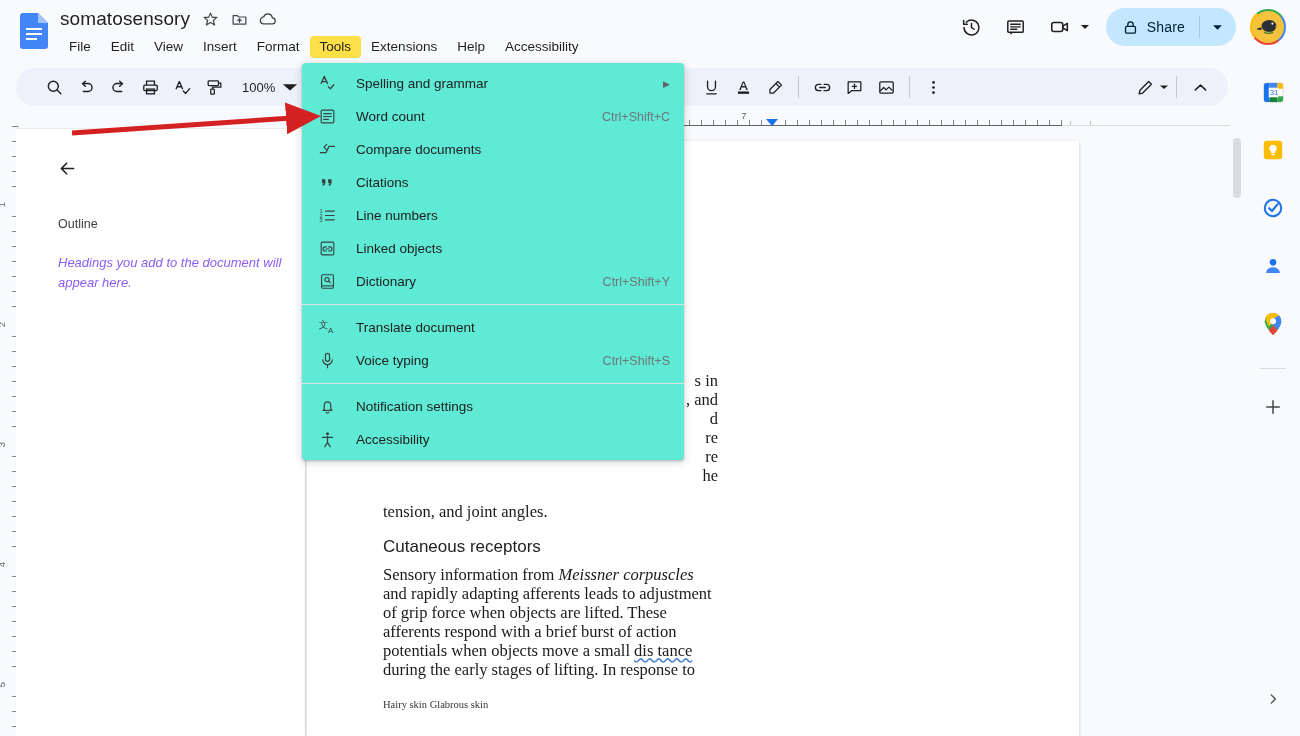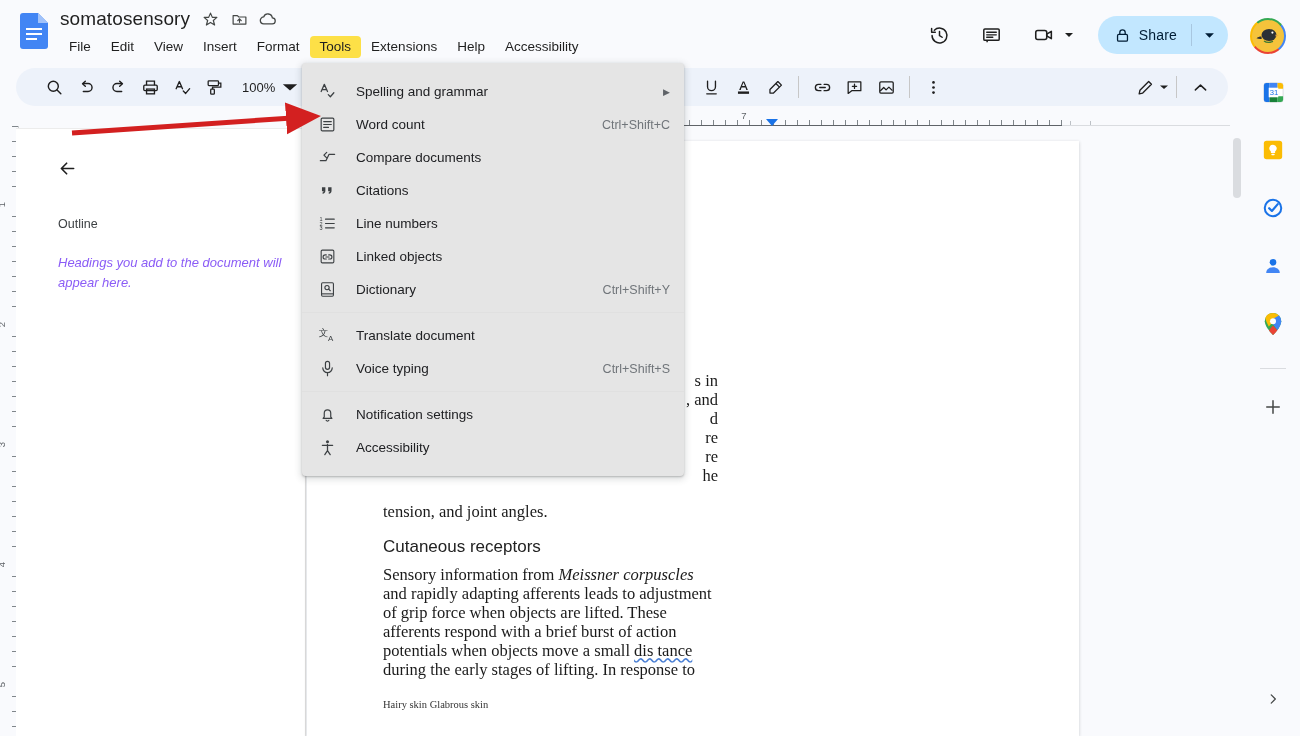--- a/index.html
+++ b/index.html
@@ -14,21 +14,21 @@
   
   .header { position: absolute; left: 0; top: 0; width: 1300px; height: 64px; background: #f9fafd; }
   .docs-logo { position: absolute; left: 20px; top: 13px; width: 28px; height: 36px; }
   .title-row { position: absolute; left: 60px; top: 8px; display: flex; align-items: center; gap: 11px; }
   .doc-title { font-size: 19px; color: #1f1f1f; letter-spacing: .1px; }
   .hdr-ic { width: 18px; height: 18px; color: #444746; display:inline-flex; align-items:center; justify-content:center; cursor: pointer;}
   .menubar { position: absolute; left: 59px; top: 36px; display: flex; gap: 0px; }
   .menu-item { font-size: 13.5px; color: #1f1f1f; padding: 3px 10px; border-radius: 4px; cursor: pointer; line-height: 16px; }
   .menu-item.active { background: #fde047; }
 
-  .hdr-right { position: absolute; right: 14px; top: 16px; display: flex; align-items: flex-end; gap: 14px; }
+  .hdr-right { position: absolute; right: 14px; top: 8px; display: flex; align-items: center; gap: 6px; }
   .hdr-btn { width: 38px; height: 38px; border-radius: 50%; display: flex; align-items: center; justify-content: center; color: #1f1f1f; cursor: pointer; }
   .meet-group { display: flex; align-items: center; gap: 1px; padding-right: 4px; }
   .share-btn {
     display: flex; align-items: center; height: 38px; background: #c2e7ff;
     border-radius: 19px; padding: 0 6px 0 16px; cursor: pointer; margin-left: 6px;
   }
   .share-label { font-size: 14px; color: #001d35; margin-left: 8px; letter-spacing: .2px; }
   .share-div { width: 1px; height: 22px; background: #a8c7e0; margin: 0 4px 0 14px; }
   .share-caret { width: 26px; display: flex; align-items: center; justify-content: center; color: #001d35; }
   .avatar { width: 36px; height: 36px; border-radius: 50%; margin-left: 8px; position: relative; overflow: hidden; cursor: pointer;
@@ -77,22 +77,22 @@
   .doc-title-big { position: absolute; left: 76px; top: 80px; font-size: 28px; color: #111; font-family: "Liberation Sans", sans-serif; }
   .doc-body { position: absolute; left: 76px; top: 230px; width: 335px; font-family: "Liberation Serif", serif; font-size: 16.5px; line-height: 19px; color: #1a1a1a; }
   .doc-body p { margin-bottom: 7px; }
   .sec-head { font-family: Liberation Sans, sans-serif; font-size: 17px; color: #222; margin: 16px 0 9px; }
   .uline-sq { text-decoration: underline; text-decoration-style: wavy; text-decoration-color: #4a7fd4; }
   .caption { font-family: "Liberation Serif", serif; font-size: 10.5px; color: #333; margin-top: 16px; }
 
   
   .menu-pop {
     position: absolute; left: 302px; top: 63px; width: 382px;
-    background: #e5e5e5; border-radius: 4px; box-shadow: 0 2px 6px 2px rgba(60,64,67,.15), 0 1px 2px rgba(60,64,67,.3);
-    padding: 12px 0; z-index: 40;
+    background: #5eead4; border-radius: 4px; box-shadow: 0 2px 6px 2px rgba(60,64,67,.15), 0 1px 2px rgba(60,64,67,.3);
+    padding: 4px 0; z-index: 40;
   }
   .mrow { position: relative; display: flex; align-items: center; height: 33px; padding: 0 14px 0 14px; cursor: pointer; }
   .mic { width: 22px; height: 22px; display: flex; align-items: center; justify-content: center; color: #3c4043; flex: 0 0 22px; }
   .mlabel { font-size: 13.5px; color: #202124; margin-left: 18px; white-space: nowrap; }
   .maccel { margin-left: auto; font-size: 12.5px; color: #70757a; padding-left: 18px; white-space: nowrap; }
   .msub { margin-left: auto; color: #5f6368; font-size: 9px; }
   .mdiv { height: 1px; background: #e0e0e0; margin: 6px 0; }
 
   
   .sidepanel { position: absolute; right: 0; top: 60px; width: 54px; height: 672px; background: #f9fafd; display: flex; flex-direction: column; align-items: center; padding-top: 14px; }

